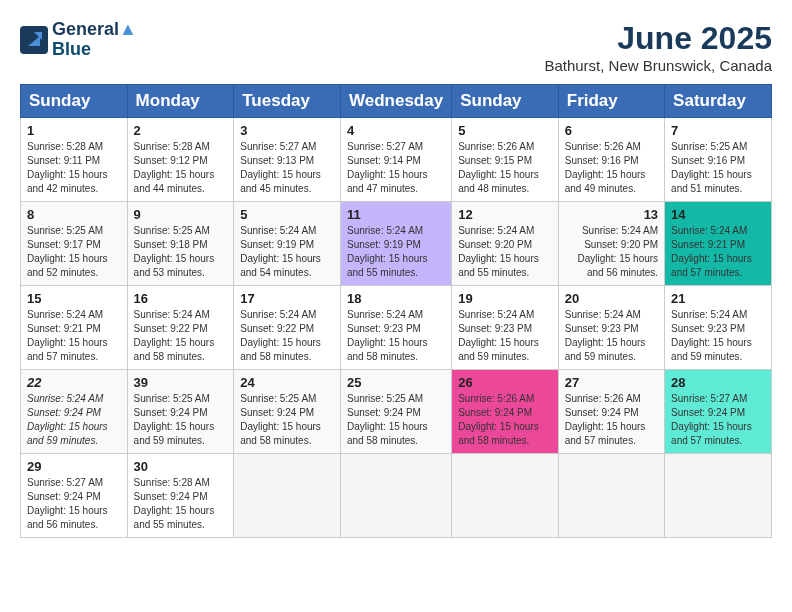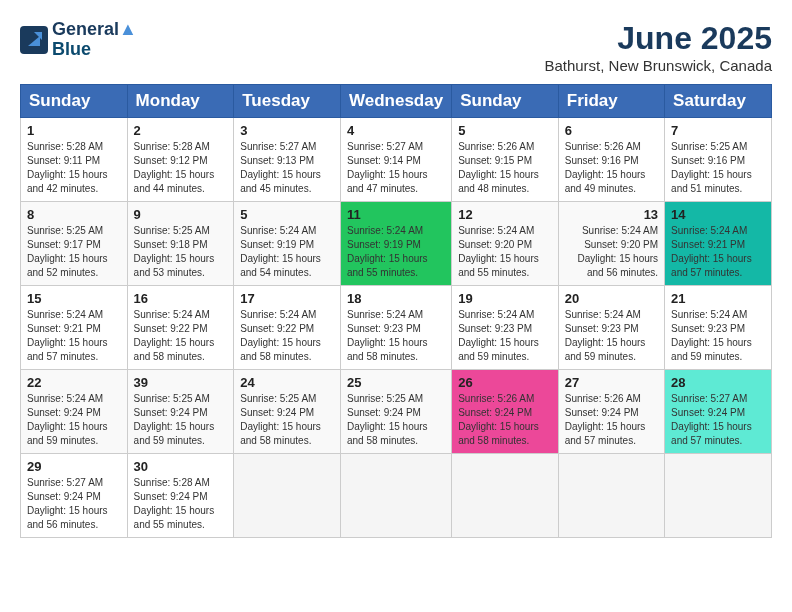--- a/index.html
+++ b/index.html
@@ -159,21 +159,21 @@
           <div class="day-detail">Sunrise: 5:25 AM<br>Sunset: 9:17 PM<br>Daylight: 15 hours<br>and 52 minutes.</div>
         </td>
         <td style="background: rgb(249, 249, 249);">
           <span class="day-number">9</span>
           <div class="day-detail">Sunrise: 5:25 AM<br>Sunset: 9:18 PM<br>Daylight: 15 hours<br>and 53 minutes.</div>
         </td>
         <td style="background: rgb(249, 249, 249);">
           <span class="day-number">5</span>
           <div class="day-detail">Sunrise: 5:24 AM<br>Sunset: 9:19 PM<br>Daylight: 15 hours<br>and 54 minutes.</div>
         </td>
-        <td style="background: #22c55e;">
+        <td style="background: #c4b5fd;">
           <span class="day-number">11</span>
           <div class="day-detail">Sunrise: 5:24 AM<br>Sunset: 9:19 PM<br>Daylight: 15 hours<br>and 55 minutes.</div>
         </td>
         <td style="background: rgb(249, 249, 249);">
           <span class="day-number">12</span>
           <div class="day-detail">Sunrise: 5:24 AM<br>Sunset: 9:20 PM<br>Daylight: 15 hours<br>and 55 minutes.</div>
         </td>
         <td style="background: rgb(249, 249, 249); text-align: right;">
           <span class="day-number">13</span>
           <div class="day-detail">Sunrise: 5:24 AM<br>Sunset: 9:20 PM<br>Daylight: 15 hours<br>and 56 minutes.</div>
@@ -207,21 +207,21 @@
         <td>
           <span class="day-number">20</span>
           <div class="day-detail">Sunrise: 5:24 AM<br>Sunset: 9:23 PM<br>Daylight: 15 hours<br>and 59 minutes.</div>
         </td>
         <td>
           <span class="day-number">21</span>
           <div class="day-detail">Sunrise: 5:24 AM<br>Sunset: 9:23 PM<br>Daylight: 15 hours<br>and 59 minutes.</div>
         </td>
       </tr>
       <tr style="background: rgb(249, 249, 249);">
-        <td style="background: rgb(249, 249, 249);">
+        <td style="background: rgb(249, 249, 249); font-style: italic;">
           <span class="day-number">22</span>
           <div class="day-detail">Sunrise: 5:24 AM<br>Sunset: 9:24 PM<br>Daylight: 15 hours<br>and 59 minutes.</div>
         </td>
         <td style="background: rgb(249, 249, 249);">
           <span class="day-number">39</span>
           <div class="day-detail">Sunrise: 5:25 AM<br>Sunset: 9:24 PM<br>Daylight: 15 hours<br>and 59 minutes.</div>
         </td>
         <td style="background: rgb(249, 249, 249);">
           <span class="day-number">24</span>
           <div class="day-detail">Sunrise: 5:25 AM<br>Sunset: 9:24 PM<br>Daylight: 15 hours<br>and 58 minutes.</div>

